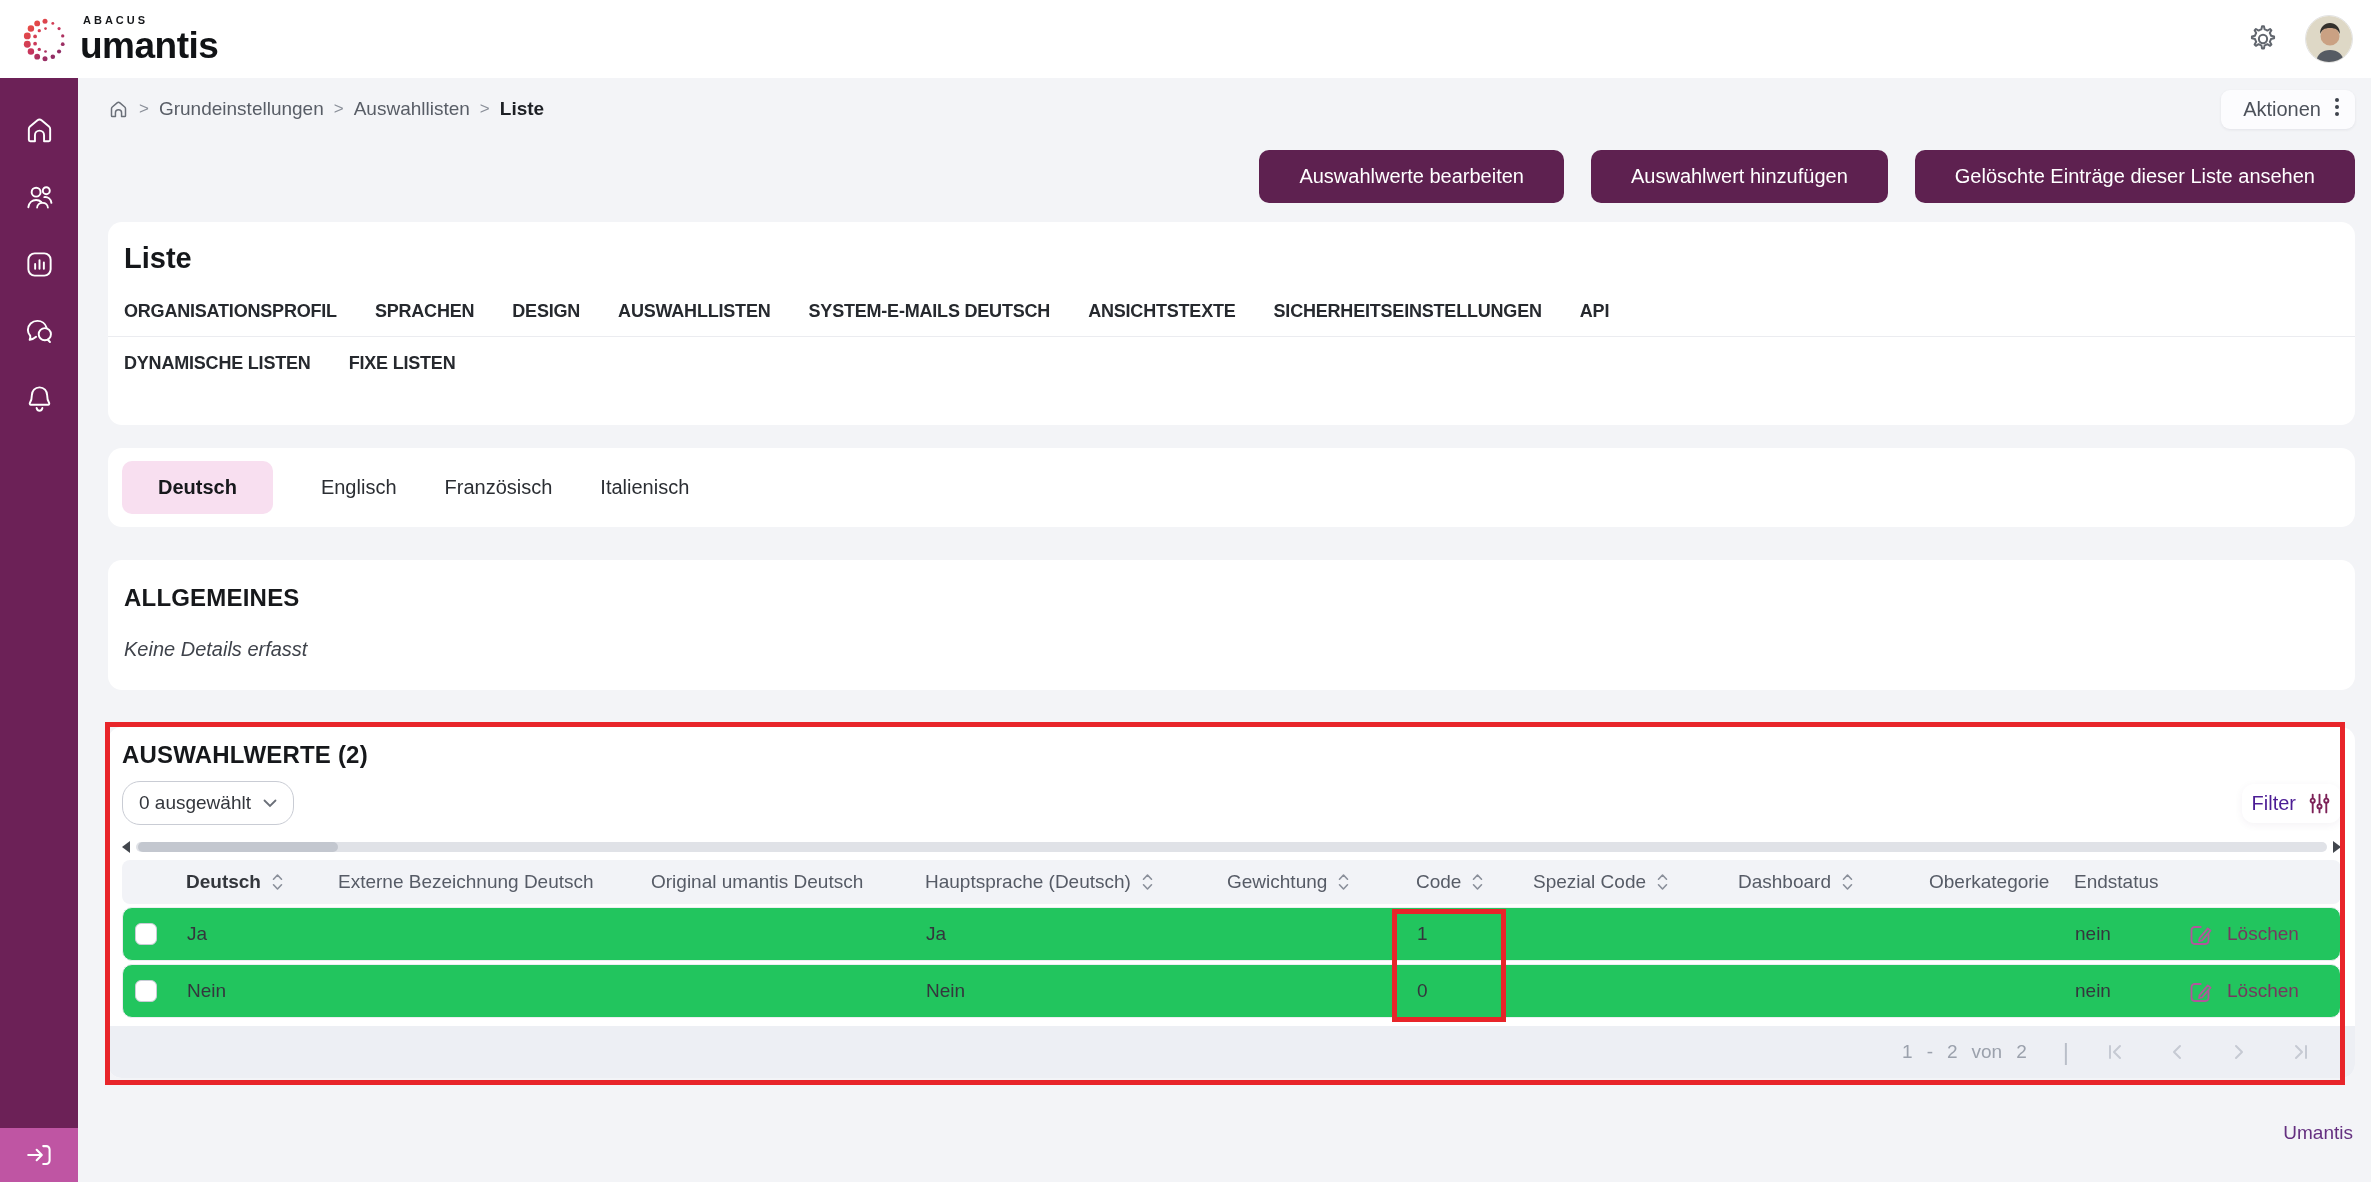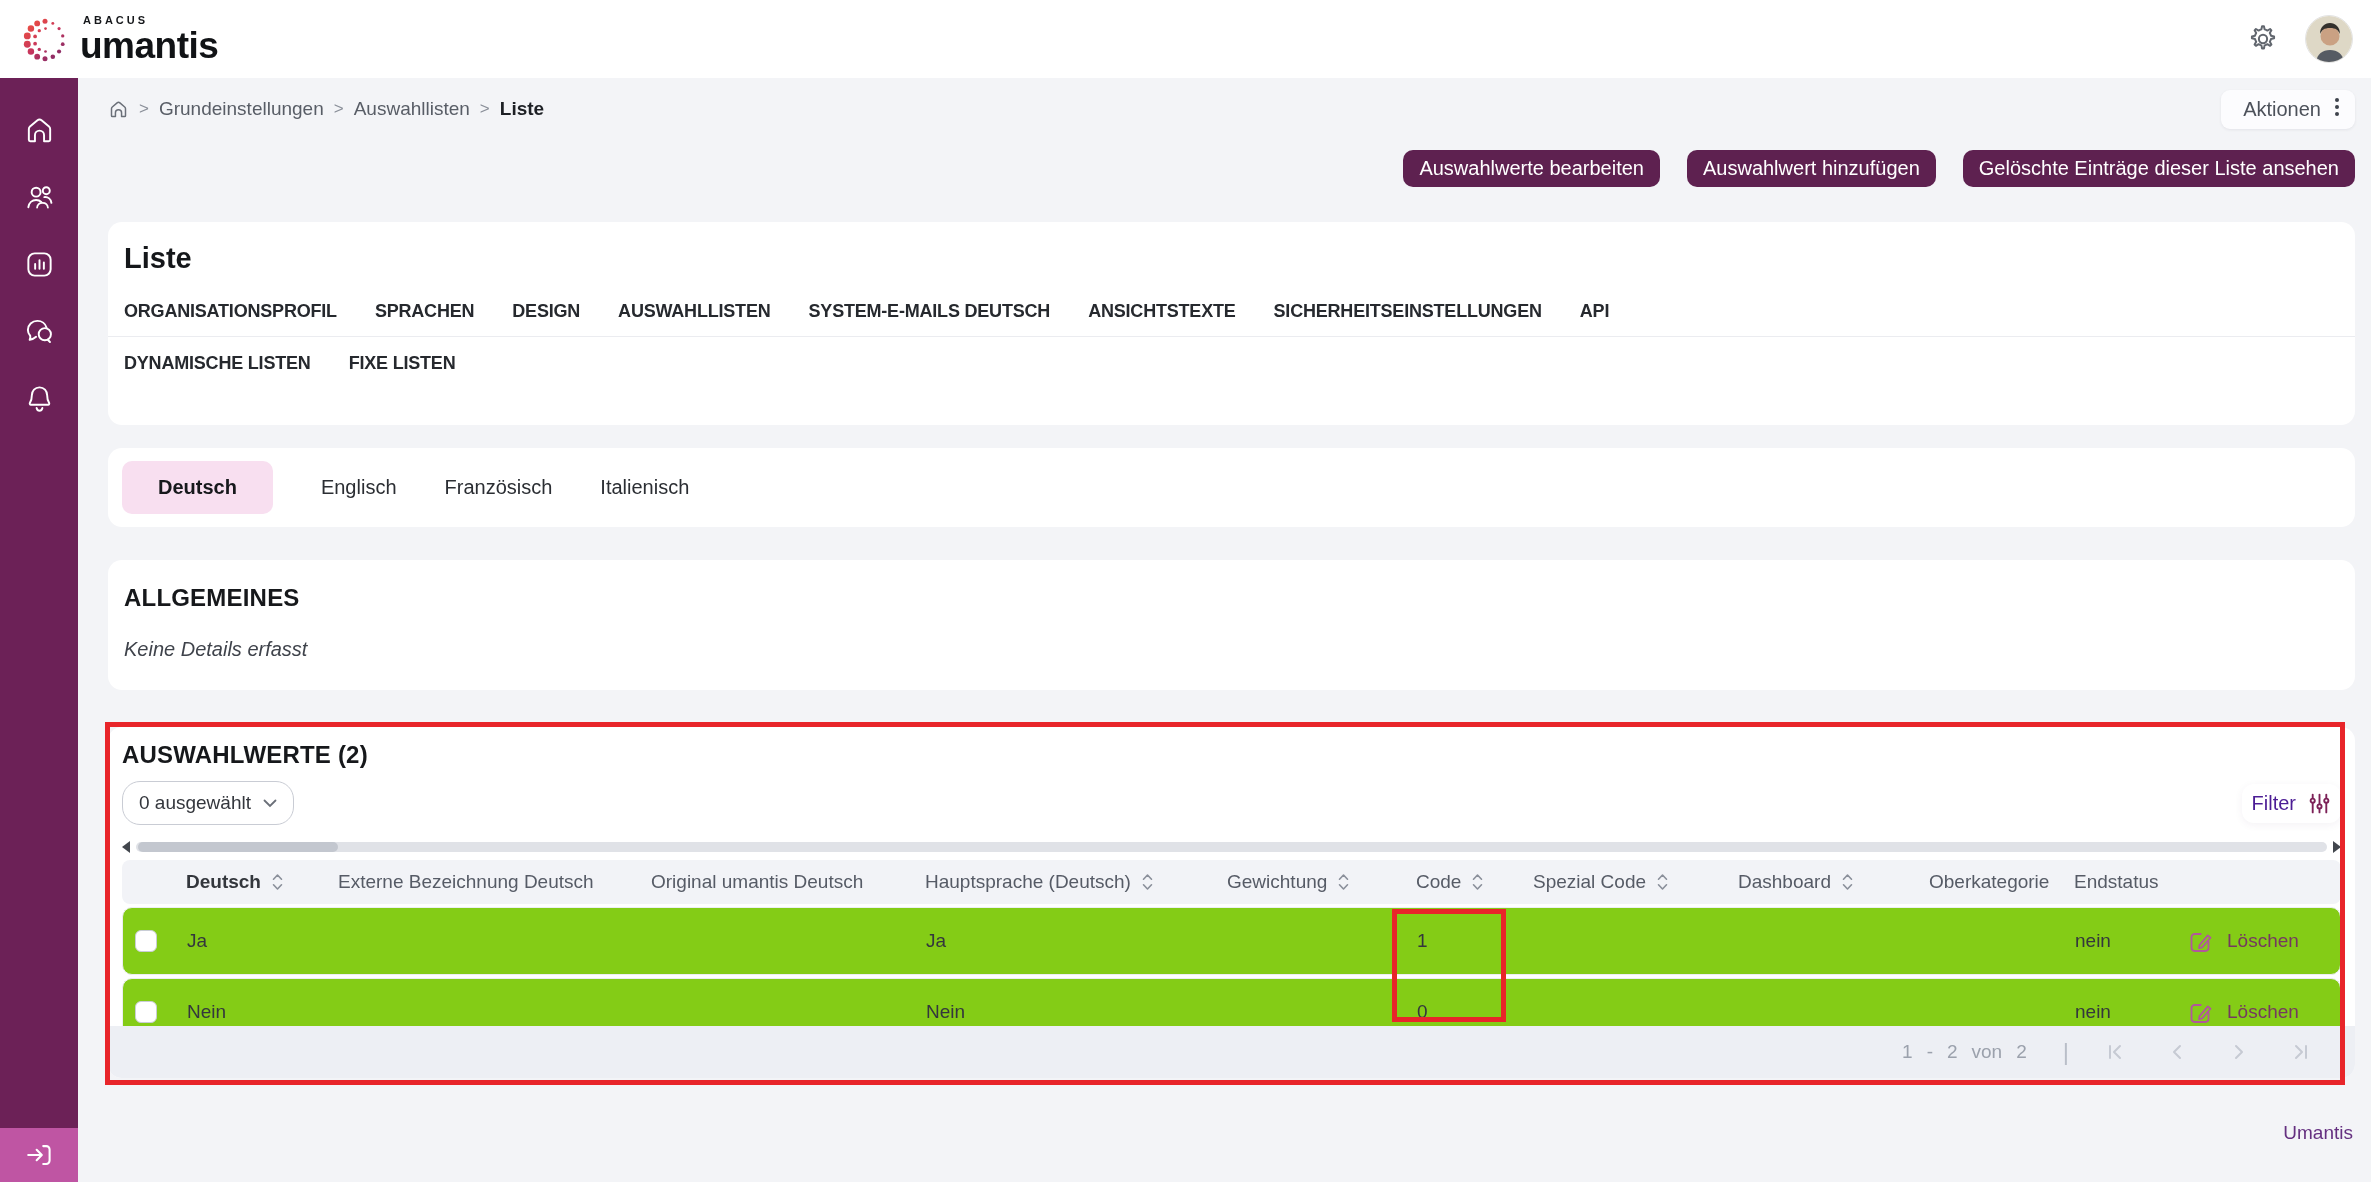--- a/index.html
+++ b/index.html
@@ -25,21 +25,21 @@
   .crumbrow { position:absolute; left:108px; top:88px; right:16px; height:42px; display:flex; align-items:center; justify-content:space-between; }
   .crumbs { display:flex; align-items:center; gap:10px; font-size:19px; color:#585d66; }
   .crumb-sep { color:#8a8f99; font-size:17px; }
   .crumb-last { font-weight:bold; color:#1d2025; }
   .aktionen-btn { display:flex; align-items:flex-start; gap:14px; background:#fcfcfe; border-radius:9px; padding:8px 16px 8px 22px; font-size:20px; color:#4c515a; box-shadow:0 1px 3px rgba(40,40,60,.08); cursor:pointer; }
   .vdots { display:flex; flex-direction:column; gap:3px; }
   .vdots i { width:4px; height:4px; border-radius:50%; background:#3e434c; }
 
   
   .btnrow { position:absolute; top:150px; right:16px; display:flex; gap:27px; }
-  .pbtn { height:37px; background:#5e2150; color:#ffffff; border:none; border-radius:10px; font-family:"Liberation Sans",sans-serif; font-size:20px; font-weight:500; padding:0 16px; cursor:pointer; }
+  .pbtn { height:53px; background:#5e2150; color:#ffffff; border:none; border-radius:10px; font-family:"Liberation Sans",sans-serif; font-size:20px; font-weight:500; padding:0 40px; cursor:pointer; }
 
   
   .card { position:absolute; left:108px; width:2247px; background:#ffffff; border-radius:14px; }
   .card-title-block { top:222px; height:203px; padding:20px 16px 0 16px; }
   .page-title { font-size:29px; font-weight:800; color:#15171a; }
   .tabs-row { display:flex; gap:38px; margin-top:26px; font-size:18px; font-weight:600; color:#26292e; letter-spacing:-0.2px; }
   .tabs-row .tab { cursor:pointer; padding-bottom:14px; }
   .tabs-divider { height:1px; background:#ebecf0; margin:0 -16px; }
   .tabs-row.second { margin-top:16px; }
 
@@ -62,21 +62,21 @@
   .hs-left { border-width:6px 8px 6px 0; border-color:transparent #42464d transparent transparent; }
   .hs-right { border-width:6px 0 6px 8px; border-color:transparent transparent transparent #42464d; }
   .hs-track { flex:1; height:10px; background:#e0e2e7; border-radius:5px; position:relative; }
   .hs-thumb { position:absolute; left:2px; top:0; width:200px; height:10px; background:#c3c7cf; border-radius:5px; cursor:grab; }
 
   .grid { display:grid; grid-template-columns:64px 152px 313px 274px 302px 189px 117px 205px 191px 145px 104px 1fr; align-items:center; }
   .thead { margin-top:7px; height:44px; background:#f2f3f7; border-radius:8px; font-size:19px; color:#565b66; }
   .th { display:flex; align-items:center; gap:10px; cursor:pointer; }
   .th.bold { font-weight:bold; color:#33363c; }
   .sort-ic { flex:0 0 auto; }
-  .tr { height:68px; background:#84cc16; border:1px solid #eceef2; border-radius:10px; margin-top:3px; font-size:19px; color:#34373d; }
+  .tr { height:54px; background:#22c55e; border:1px solid #eceef2; border-radius:10px; margin-top:3px; font-size:19px; color:#34373d; }
   .tr:first-of-type { margin-top:2px; }
   .cb { width:22px; height:22px; border:1.6px solid #c9cdd6; border-radius:6px; background:#fff; margin-left:12px; cursor:pointer; }
   .cell { overflow:hidden; white-space:nowrap; }
   .action-cell { display:flex; align-items:center; gap:14px; padding-left:8px; }
   .loeschen { color:#75395f; font-size:19px; cursor:pointer; }
 
   .pagebar { position:absolute; left:0; right:0; bottom:0; height:52px; background:#edeff4; border-radius:0 0 14px 14px; display:flex; align-items:center; justify-content:flex-end; padding-right:44px; gap:14px; font-size:19px; color:#9ba1ac; }
   .pg-sep { color:#b9bec8; font-size:24px; margin:0 22px; font-weight:300; }
   .pg-nav { display:flex; align-items:center; gap:42px; color:#c6cad3; }
   .pg-btn { cursor:pointer; display:flex; align-items:center; }

